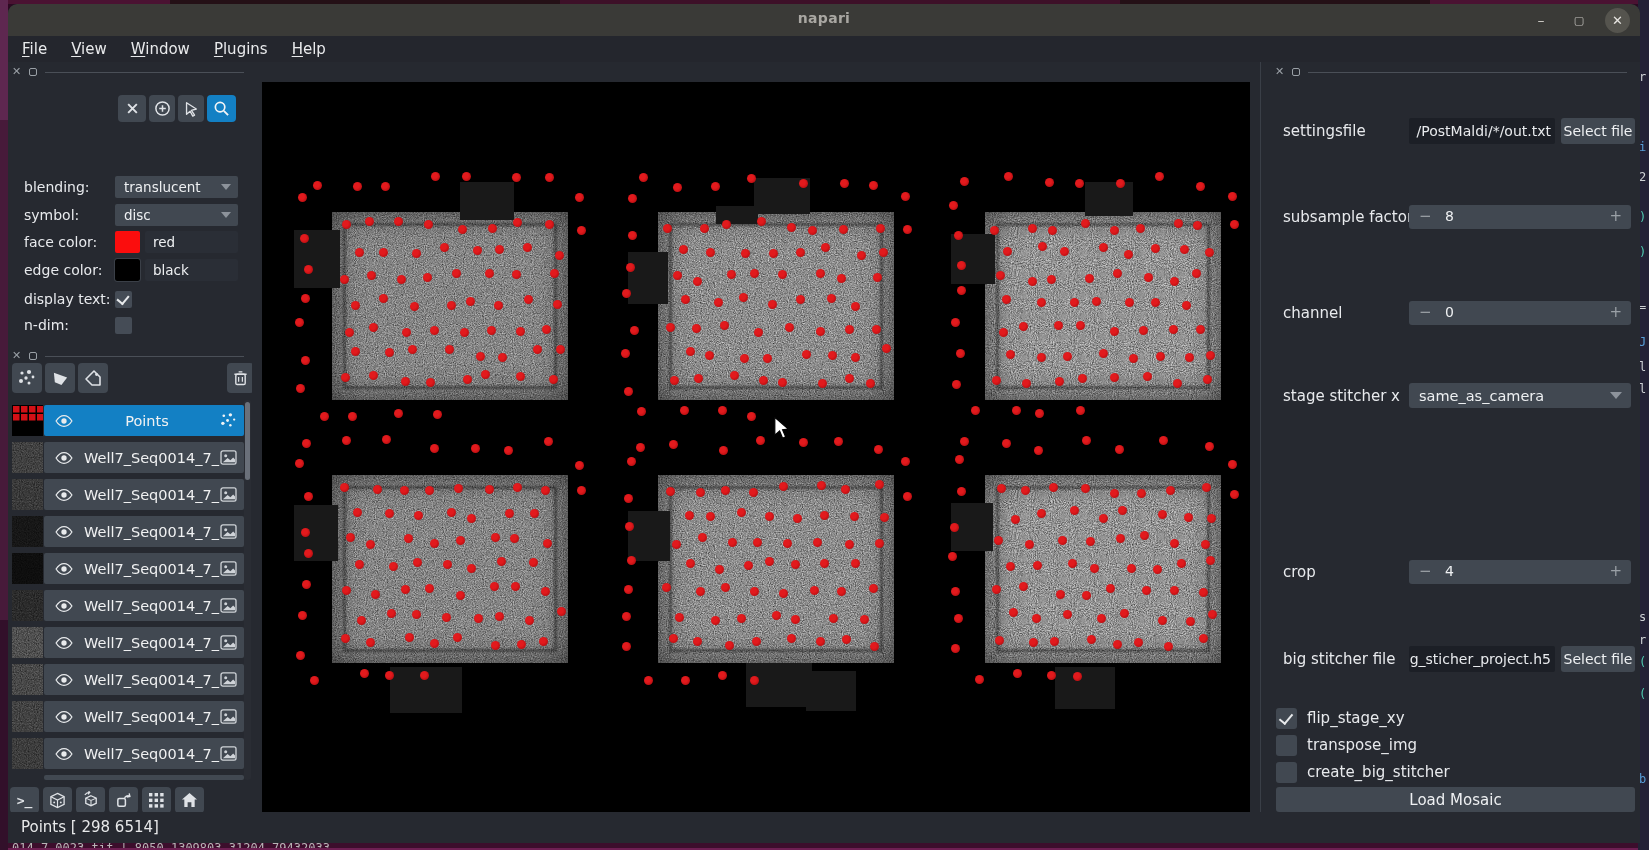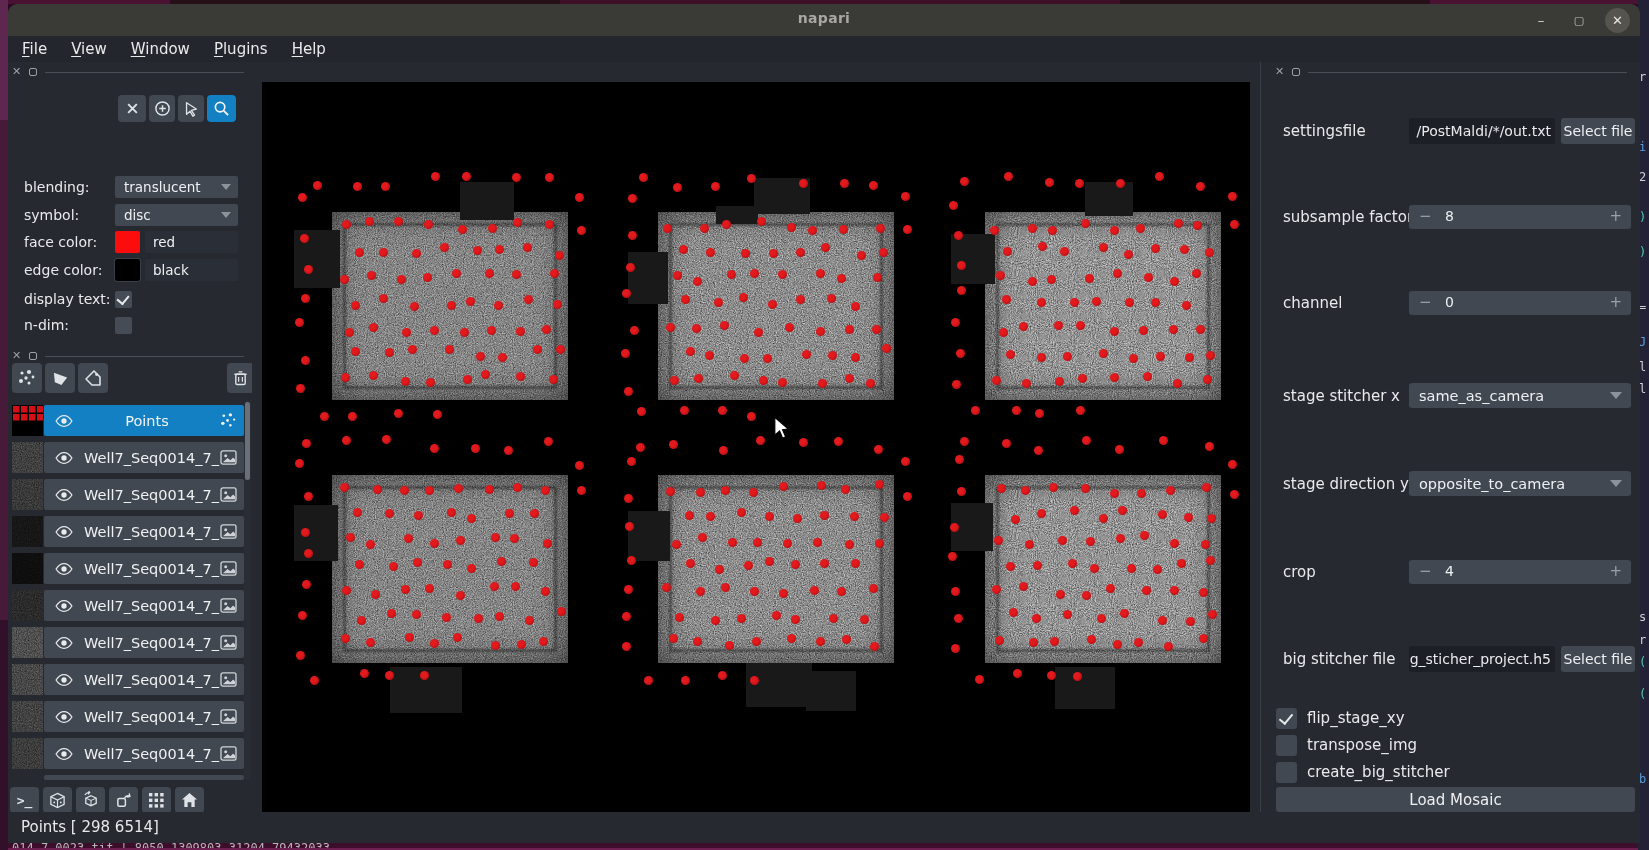--- a/index.html
+++ b/index.html
@@ -1047,44 +1047,37 @@
 
         <div class="prow" style="top:142px">
           <span class="plabel">subsample factor</span>
           <div class="spin">
             <span class="minus">−</span>
             <span class="val">8</span>
             <span class="plus">+</span>
           </div>
         </div>
 
-        <div class="prow" style="top:228px">
+        <div class="prow" style="top:238px">
           <span class="plabel">channel</span>
           <div class="spin">
             <span class="minus">−</span>
             <span class="val">0</span>
             <span class="plus">+</span>
           </div>
         </div>
 
         <div class="prow" style="top:321px">
           <span class="plabel">stage stitcher x</span>
           <div class="pcombo">
               <span>same_as_camera</span>
               <span class="arrow"></span>
             </div>
         </div>
 
-        <div class="prow" style="top:409px">
-          <span class="plabel">stage direction y</span>
-          <div class="pcombo">
-              <span>opposite_to_camera</span>
-              <span class="arrow"></span>
-            </div>
-        </div>
 
         <div class="prow" style="top:497px">
           <span class="plabel">crop</span>
           <div class="spin">
             <span class="minus">−</span>
             <span class="val">4</span>
             <span class="plus">+</span>
           </div>
         </div>
 

